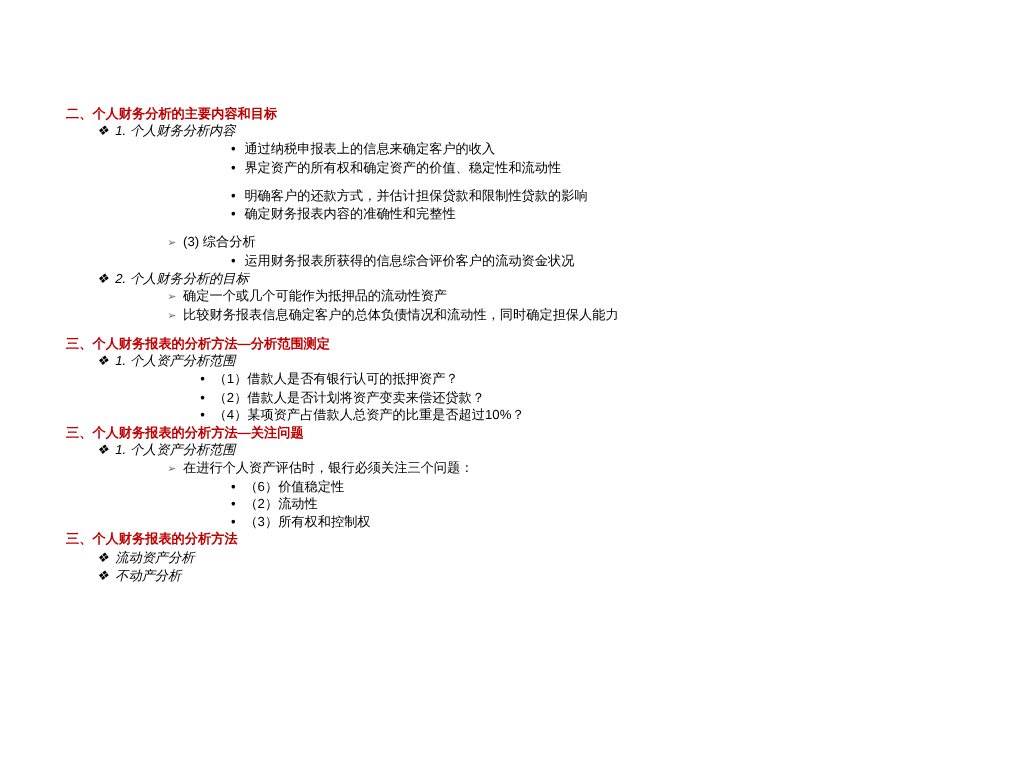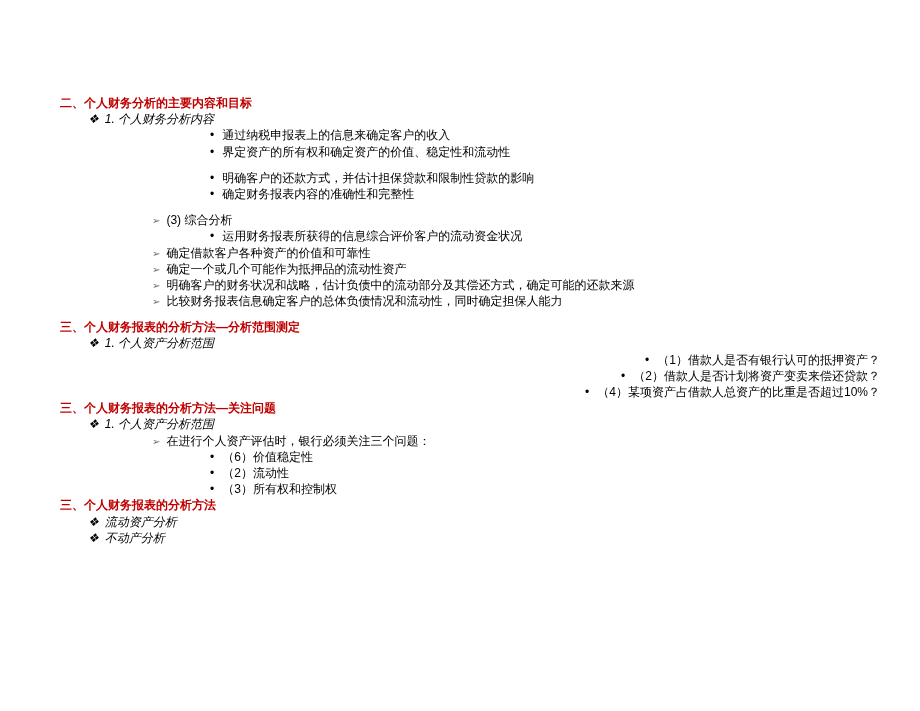--- a/index.html
+++ b/index.html
@@ -7,21 +7,21 @@
       padding: 0;
       font-family: "Microsoft YaHei", "SimSun", Arial, sans-serif;
       font-size: 12px;
       color: #000;
       background: #fff;
       width: 920px;
       height: 711px;
       box-sizing: border-box;
     }
     .page {
-      padding: 95px 40px 0 60px;
+      padding: 95px 56px 0 60px;
       line-height: 1.35;
     }
     .h1 {
       color: #c00000;
       font-weight: bold;
       margin-left: 0;
     }
     .lev-diamond {
       margin-left: 28px;
       font-style: italic;
@@ -43,21 +43,20 @@
     .lev-dot {
       margin-left: 150px;
     }
     .lev-dot::before {
       content: "\2022 ";
       color: #000;
       margin-right: 8px;
     }
     .lev-item {
       margin-left: 122px;
-      text-align: right;
     }
     .lev-item::before {
       content: "\2022 ";
       color: #000;
       margin-right: 8px;
     }
     .lev-item2 {
       margin-left: 150px;
     }
     .lev-item2::before {
@@ -74,23 +73,22 @@
   <div class="h1">二、个人财务分析的主要内容和目标</div>
   <div class="lev-diamond">1. 个人财务分析内容</div>
   <div class="lev-dot">通过纳税申报表上的信息来确定客户的收入</div>
   <div class="lev-dot">界定资产的所有权和确定资产的价值、稳定性和流动性</div>
   <div style="height:10px;"></div>
   <div class="lev-dot">明确客户的还款方式，并估计担保贷款和限制性贷款的影响</div>
   <div class="lev-dot">确定财务报表内容的准确性和完整性</div>
   <div style="height:10px;"></div>
   <div class="lev-arrow">(3) 综合分析</div>
   <div class="lev-dot">运用财务报表所获得的信息综合评价客户的流动资金状况</div>
-  <div class="lev-arrow">确定借款客户各种资产的价值和可靠性</div>
+  <div class="lev-diamond">2. 个人财务分析的目标</div>
   <div class="lev-arrow">确定一个或几个可能作为抵押品的流动性资产</div>
-  <div class="lev-arrow">明确客户的财务状况和战略，估计负债中的流动部分及其偿还方式，确定可能的还款来源</div>
   <div class="lev-arrow">比较财务报表信息确定客户的总体负债情况和流动性，同时确定担保人能力</div>
   <div style="height:10px;"></div>
 
   <div class="h1">三、个人财务报表的分析方法—分析范围测定</div>
   <div class="lev-diamond">1. 个人资产分析范围</div>
   <div class="lev-item">（1）借款人是否有银行认可的抵押资产？</div>
   <div class="lev-item">（2）借款人是否计划将资产变卖来偿还贷款？</div>
   <div class="lev-item">（4）某项资产占借款人总资产的比重是否超过10%？</div>
 
   <div class="h1">三、个人财务报表的分析方法—关注问题</div>

